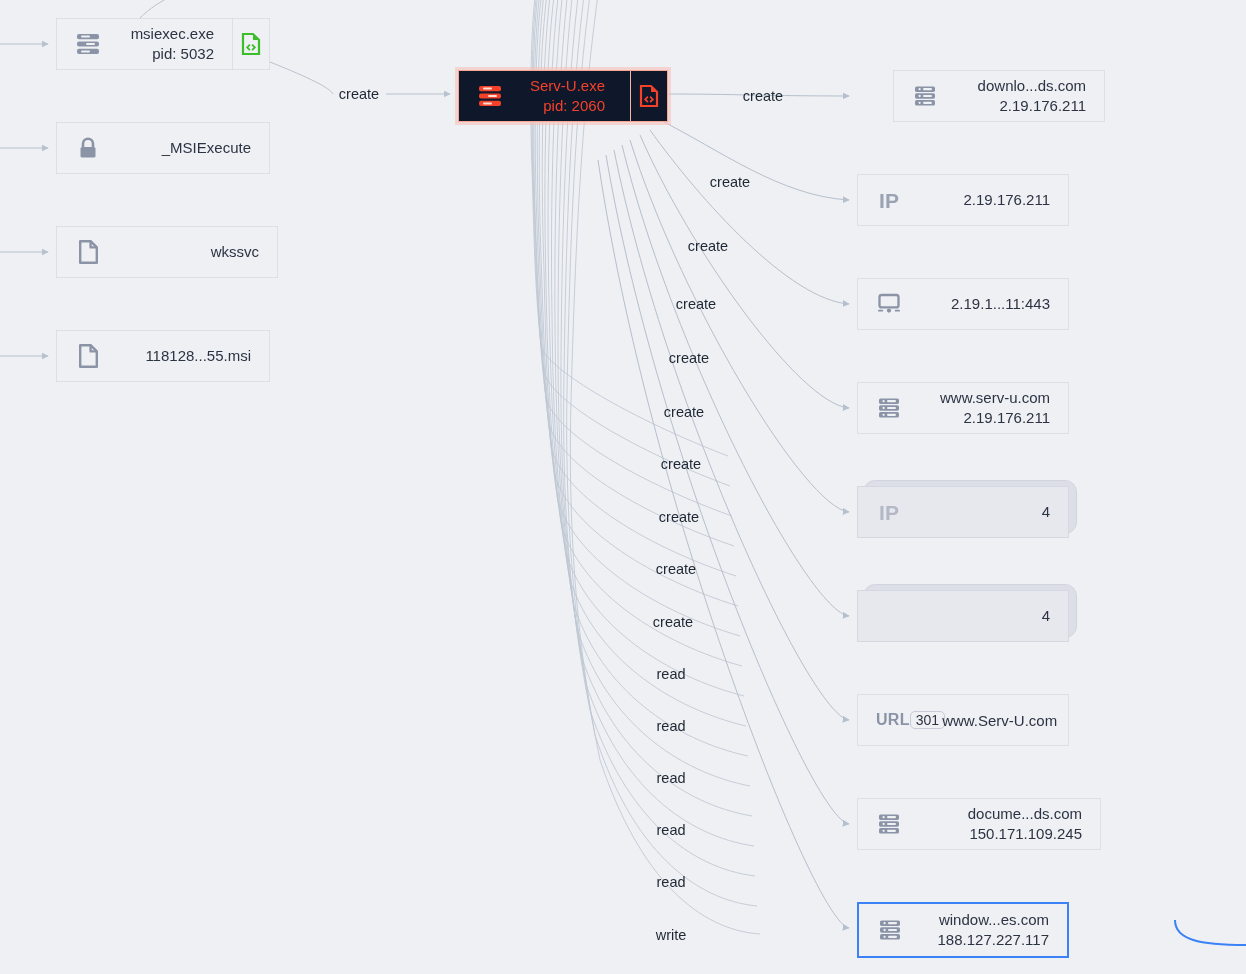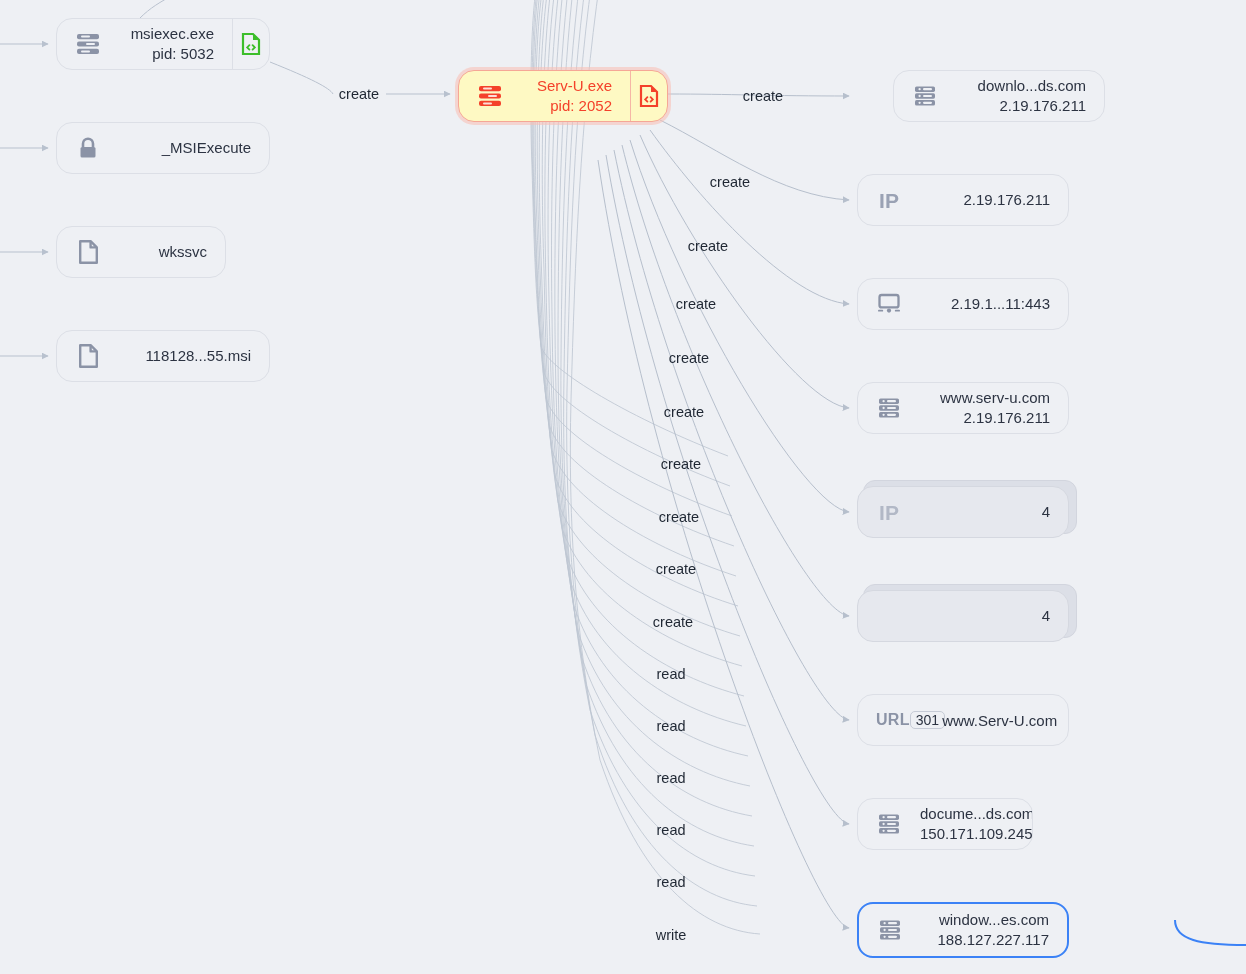--- a/index.html
+++ b/index.html
@@ -20,21 +20,21 @@
     position: absolute; inset: 0;
     width: 1246px; height: 974px;
     pointer-events: none;
   }
   .node {
     position: absolute;
     box-sizing: border-box;
     display: flex;
     align-items: center;
     border: 1px solid #dcdfe6;
-    border-radius: 16px;
+    border-radius: 0;
     background: #eef0f4;
     z-index: 5;
   }
   .node .icon-cell {
     width: 62px;
     flex: 0 0 62px;
     display: flex;
     align-items: center;
     justify-content: center;
   }
@@ -53,23 +53,24 @@
     flex: 0 0 36px;
     height: 100%;
     display: flex;
     align-items: center;
     justify-content: center;
     border-left: 1px solid #dcdfe6;
   }
 
   
   .node.root {
-    background: #fef9c3;
+    background: #0f172a;
     border: 1px solid #f5a796;
     box-shadow: 0 0 0 3px rgba(250,190,178,0.55);
+    gap: 7px;
   }
   .node.root .label-cell { color: #f4412a; }
   .node.root .badge-cell { border-left: 1px solid #f6b6a6; }
 
   
   .node.selected {
     border: 2px solid #3b82f6;
     background: #eef0f4;
     justify-content: space-between;
   }
@@ -232,21 +233,21 @@
       <svg width="24" height="25" viewBox="0 0 24 25" aria-hidden="true">
         <path d="M7 11 v-3.2 a5 5 0 0 1 10 0 V11" fill="none" stroke="#8b93a6" stroke-width="2.6"></path>
         <rect x="4.5" y="11" width="15" height="10.5" rx="1.6" fill="#8b93a6"></rect>
       </svg>
     </div>
     <div class="label-cell">
       <span>_MSIExecute</span>
     </div>
   </div>
 
-  <div class="node" style="left:56px; top:226px; width:170px; height:52px;">
+  <div class="node" style="left:56px; top:226px; width:222px; height:52px;">
     <div class="icon-cell">
       <svg width="21" height="26" viewBox="0 0 21 26" aria-hidden="true">
         <path d="M2.2 2.2 h10.4 l6.2 6.2 v15.4 h-16.6 z" fill="none" stroke="#8b93a6" stroke-width="2.4" stroke-linejoin="round"></path>
         <path d="M12.6 2.2 v6.2 h6.2" fill="none" stroke="#8b93a6" stroke-width="2.4" stroke-linejoin="round"></path>
       </svg>
     </div>
     <div class="label-cell">
       <span>wkssvc</span>
     </div>
   </div>
@@ -269,21 +270,21 @@
         <rect x="2" y="2" width="22" height="5.2" rx="2" fill="#f4412a"></rect>
         <rect x="6" y="3.6" width="9" height="2" rx="1" fill="#fdddd6"></rect>
         <rect x="2" y="9.4" width="22" height="5.2" rx="2" fill="#f4412a"></rect>
         <rect x="11" y="11" width="9" height="2" rx="1" fill="#fdddd6"></rect>
         <rect x="2" y="16.8" width="22" height="5.2" rx="2" fill="#f4412a"></rect>
         <rect x="6" y="18.4" width="9" height="2" rx="1" fill="#fdddd6"></rect>
       </svg>
     </div>
     <div class="label-cell">
       <span>Serv-U.exe</span>
-      <span class="ln2">pid: 2052</span>
+      <span class="ln2">pid: 2060</span>
     </div>
     <div class="badge-cell">
       <svg width="20" height="24" viewBox="0 0 20 24" aria-hidden="true">
         <path d="M2 2 h10 l6 6 v14 h-16 z" fill="none" stroke="#f4412a" stroke-width="2.2"></path>
         <path d="M12 2 v6 h6" fill="#f4412a"></path>
         <path d="M8.4 13.2 l-2.2 2.2 l2.2 2.2 M11.6 13.2 l2.2 2.2 l-2.2 2.2" fill="none" stroke="#f4412a" stroke-width="1.8" stroke-linecap="round"></path>
       </svg>
     </div>
   </div>
 
@@ -369,21 +370,21 @@
   </div>
 
   <div class="node" style="left:857px; top:694px; width:212px; height:52px;">
     <div class="url-row">
       <span class="url-kind">URL</span>
       <span class="url-pill">301</span>
       <span class="url-text">www.Serv-U.com</span>
     </div>
   </div>
 
-  <div class="node" style="left:857px; top:798px; width:176px; height:52px;">
+  <div class="node" style="left:857px; top:798px; width:244px; height:52px;">
     <div class="icon-cell">
       <svg width="26" height="24" viewBox="0 0 26 24" aria-hidden="true">
         <rect x="3" y="2.5" width="20" height="5.4" rx="1.6" fill="#8b93a6"></rect>
         <circle cx="7.6" cy="5.2" r="1.15" fill="#eef0f4"></circle>
         <rect x="11" y="4.1" width="9" height="2.2" rx="1.1" fill="#eef0f4"></rect>
         <rect x="3" y="9.3" width="20" height="5.4" rx="1.6" fill="#8b93a6"></rect>
         <circle cx="7.6" cy="12" r="1.15" fill="#eef0f4"></circle>
         <rect x="11" y="10.9" width="9" height="2.2" rx="1.1" fill="#eef0f4"></rect>
         <rect x="3" y="16.1" width="20" height="5.4" rx="1.6" fill="#8b93a6"></rect>
         <circle cx="7.6" cy="18.8" r="1.15" fill="#eef0f4"></circle>

